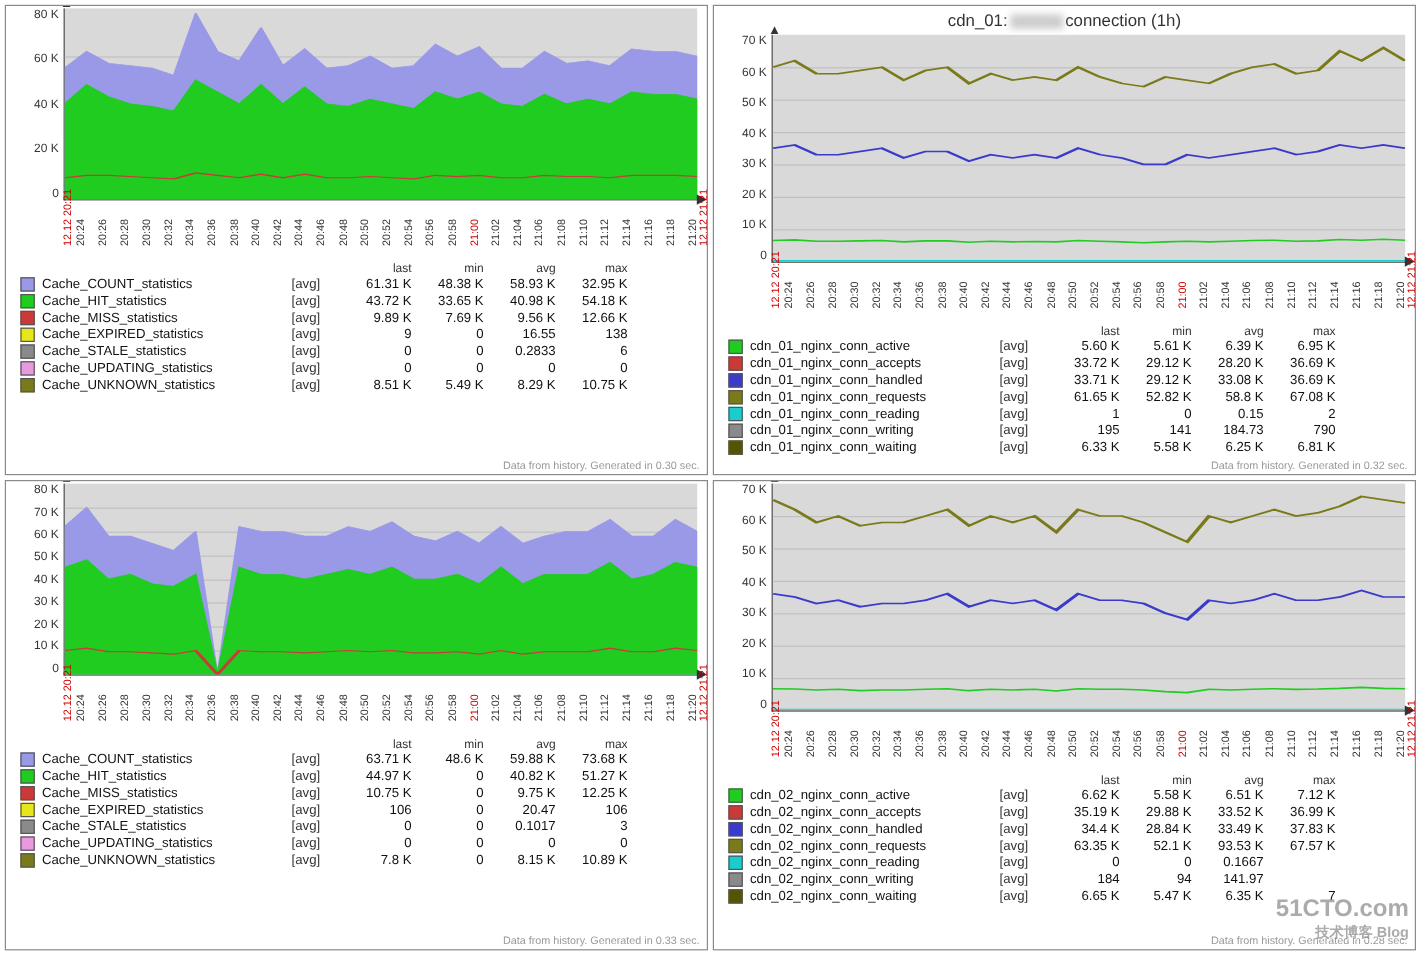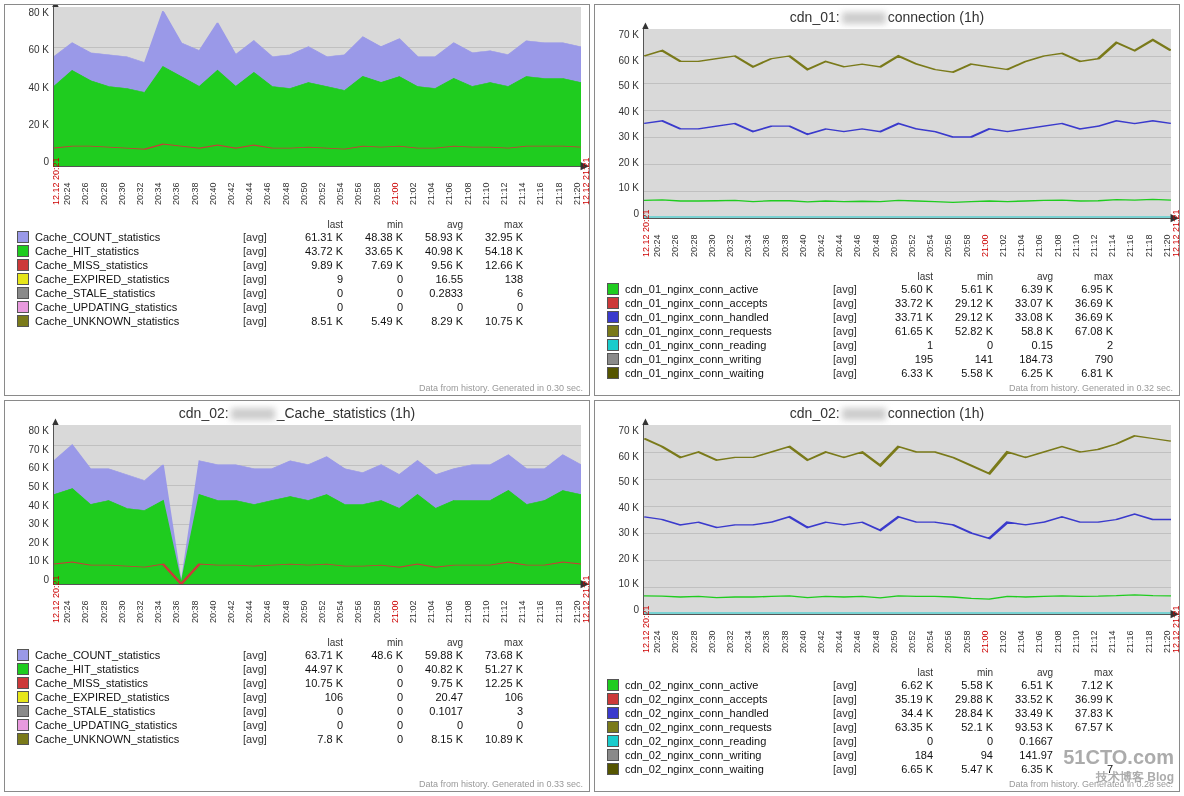--- a/index.html
+++ b/index.html
@@ -362,21 +362,21 @@
       <span class="col">5.61 K</span>
       <span class="col">6.39 K</span>
       <span class="col">6.95 K</span>
     </div>
         <div class="legend-row">
       <span class="swatch" style="background:#cc3939"></span>
       <span class="name">cdn_01_nginx_conn_accepts</span>
       <span class="agg">[avg]</span>
       <span class="col">33.72 K</span>
       <span class="col">29.12 K</span>
-      <span class="col">33.07 K</span>
+      <span class="col">28.20 K</span>
       <span class="col">36.69 K</span>
     </div>
         <div class="legend-row">
       <span class="swatch" style="background:#3a3acc"></span>
       <span class="name">cdn_01_nginx_conn_handled</span>
       <span class="agg">[avg]</span>
       <span class="col">33.71 K</span>
       <span class="col">29.12 K</span>
       <span class="col">33.08 K</span>
       <span class="col">36.69 K</span>
@@ -414,23 +414,20 @@
       <span class="agg">[avg]</span>
       <span class="col">6.33 K</span>
       <span class="col">5.58 K</span>
       <span class="col">6.25 K</span>
       <span class="col">6.81 K</span>
     </div>
       </div>
     <div class="footer">Data from history. Generated in 0.32 sec.</div>
   </div>
     <div class="panel">
-    <div class="panel-title">
-      <span>cdn_02:</span><span class="blur"></span><span>_Cache_statistics (1h)</span>
-    </div>
     <div class="chart-wrap">
       <div class="yaxis" style="height:160px">
           <span>80 K</span>
           <span>70 K</span>
           <span>60 K</span>
           <span>50 K</span>
           <span>40 K</span>
           <span>30 K</span>
           <span>20 K</span>
           <span>10 K</span>
@@ -557,23 +554,20 @@
       <span class="agg">[avg]</span>
       <span class="col">7.8 K</span>
       <span class="col">0</span>
       <span class="col">8.15 K</span>
       <span class="col">10.89 K</span>
     </div>
       </div>
     <div class="footer">Data from history. Generated in 0.33 sec.</div>
   </div>
     <div class="panel">
-    <div class="panel-title">
-      <span>cdn_02:</span><span class="blur"></span><span>connection (1h)</span>
-    </div>
     <div class="chart-wrap">
       <div class="yaxis" style="height:190px">
           <span>70 K</span>
           <span>60 K</span>
           <span>50 K</span>
           <span>40 K</span>
           <span>30 K</span>
           <span>20 K</span>
           <span>10 K</span>
           <span>0</span>

